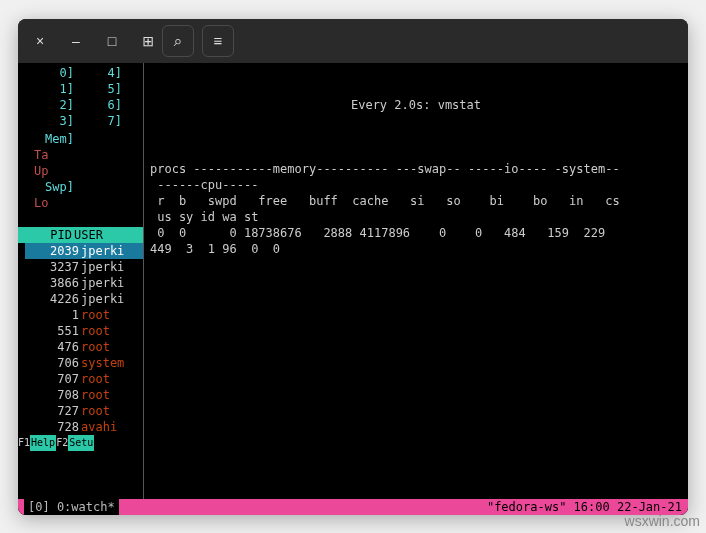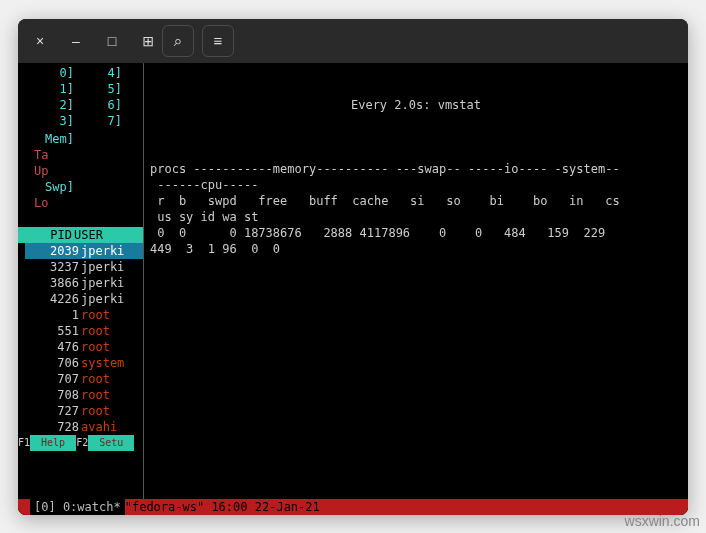--- a/index.html
+++ b/index.html
@@ -98,37 +98,38 @@
       margin-left: 7px;
     }
     .proc-row.sel { background: #1a7a9e; color: #fff; }
     .proc-row .dim { color: #c2410c; }
     .fn-bar {
       display: flex;
       font-size: 10px;
       text-align: right;
     }
     .fn-key { color: #ccc; }
-    .fn-lbl { background: #2bc9a8; color: #7f1d1d; padding: 0 11px; }
+    .fn-lbl { background: #2bc9a8; color: #000000; padding: 0 1px; }
     .right-pane {
       flex: 1;
       padding: 2px 6px;
       white-space: pre;
       color: #ccc;
       overflow: hidden;
     }
     .watch-head { display: flex; justify-content: center; }
     .status-bar {
       height: 16px;
-      background: #b91c1c;
+      background: #ec4899;
       color: #000;
       display: flex;
+      justify-content: space-between;
       font-size: 12px;
       line-height: 16px;
-      padding: 0 12px;
+      padding: 0 6px;
     }
     .status-left { background: #000; color: #bbb; padding: 0 4px; }
     .watermark {
       position: absolute;
       bottom: 4px;
       right: 6px;
       color: #888;
       font-size: 14px;
       font-family: Liberation Sans, sans-serif;
     }

